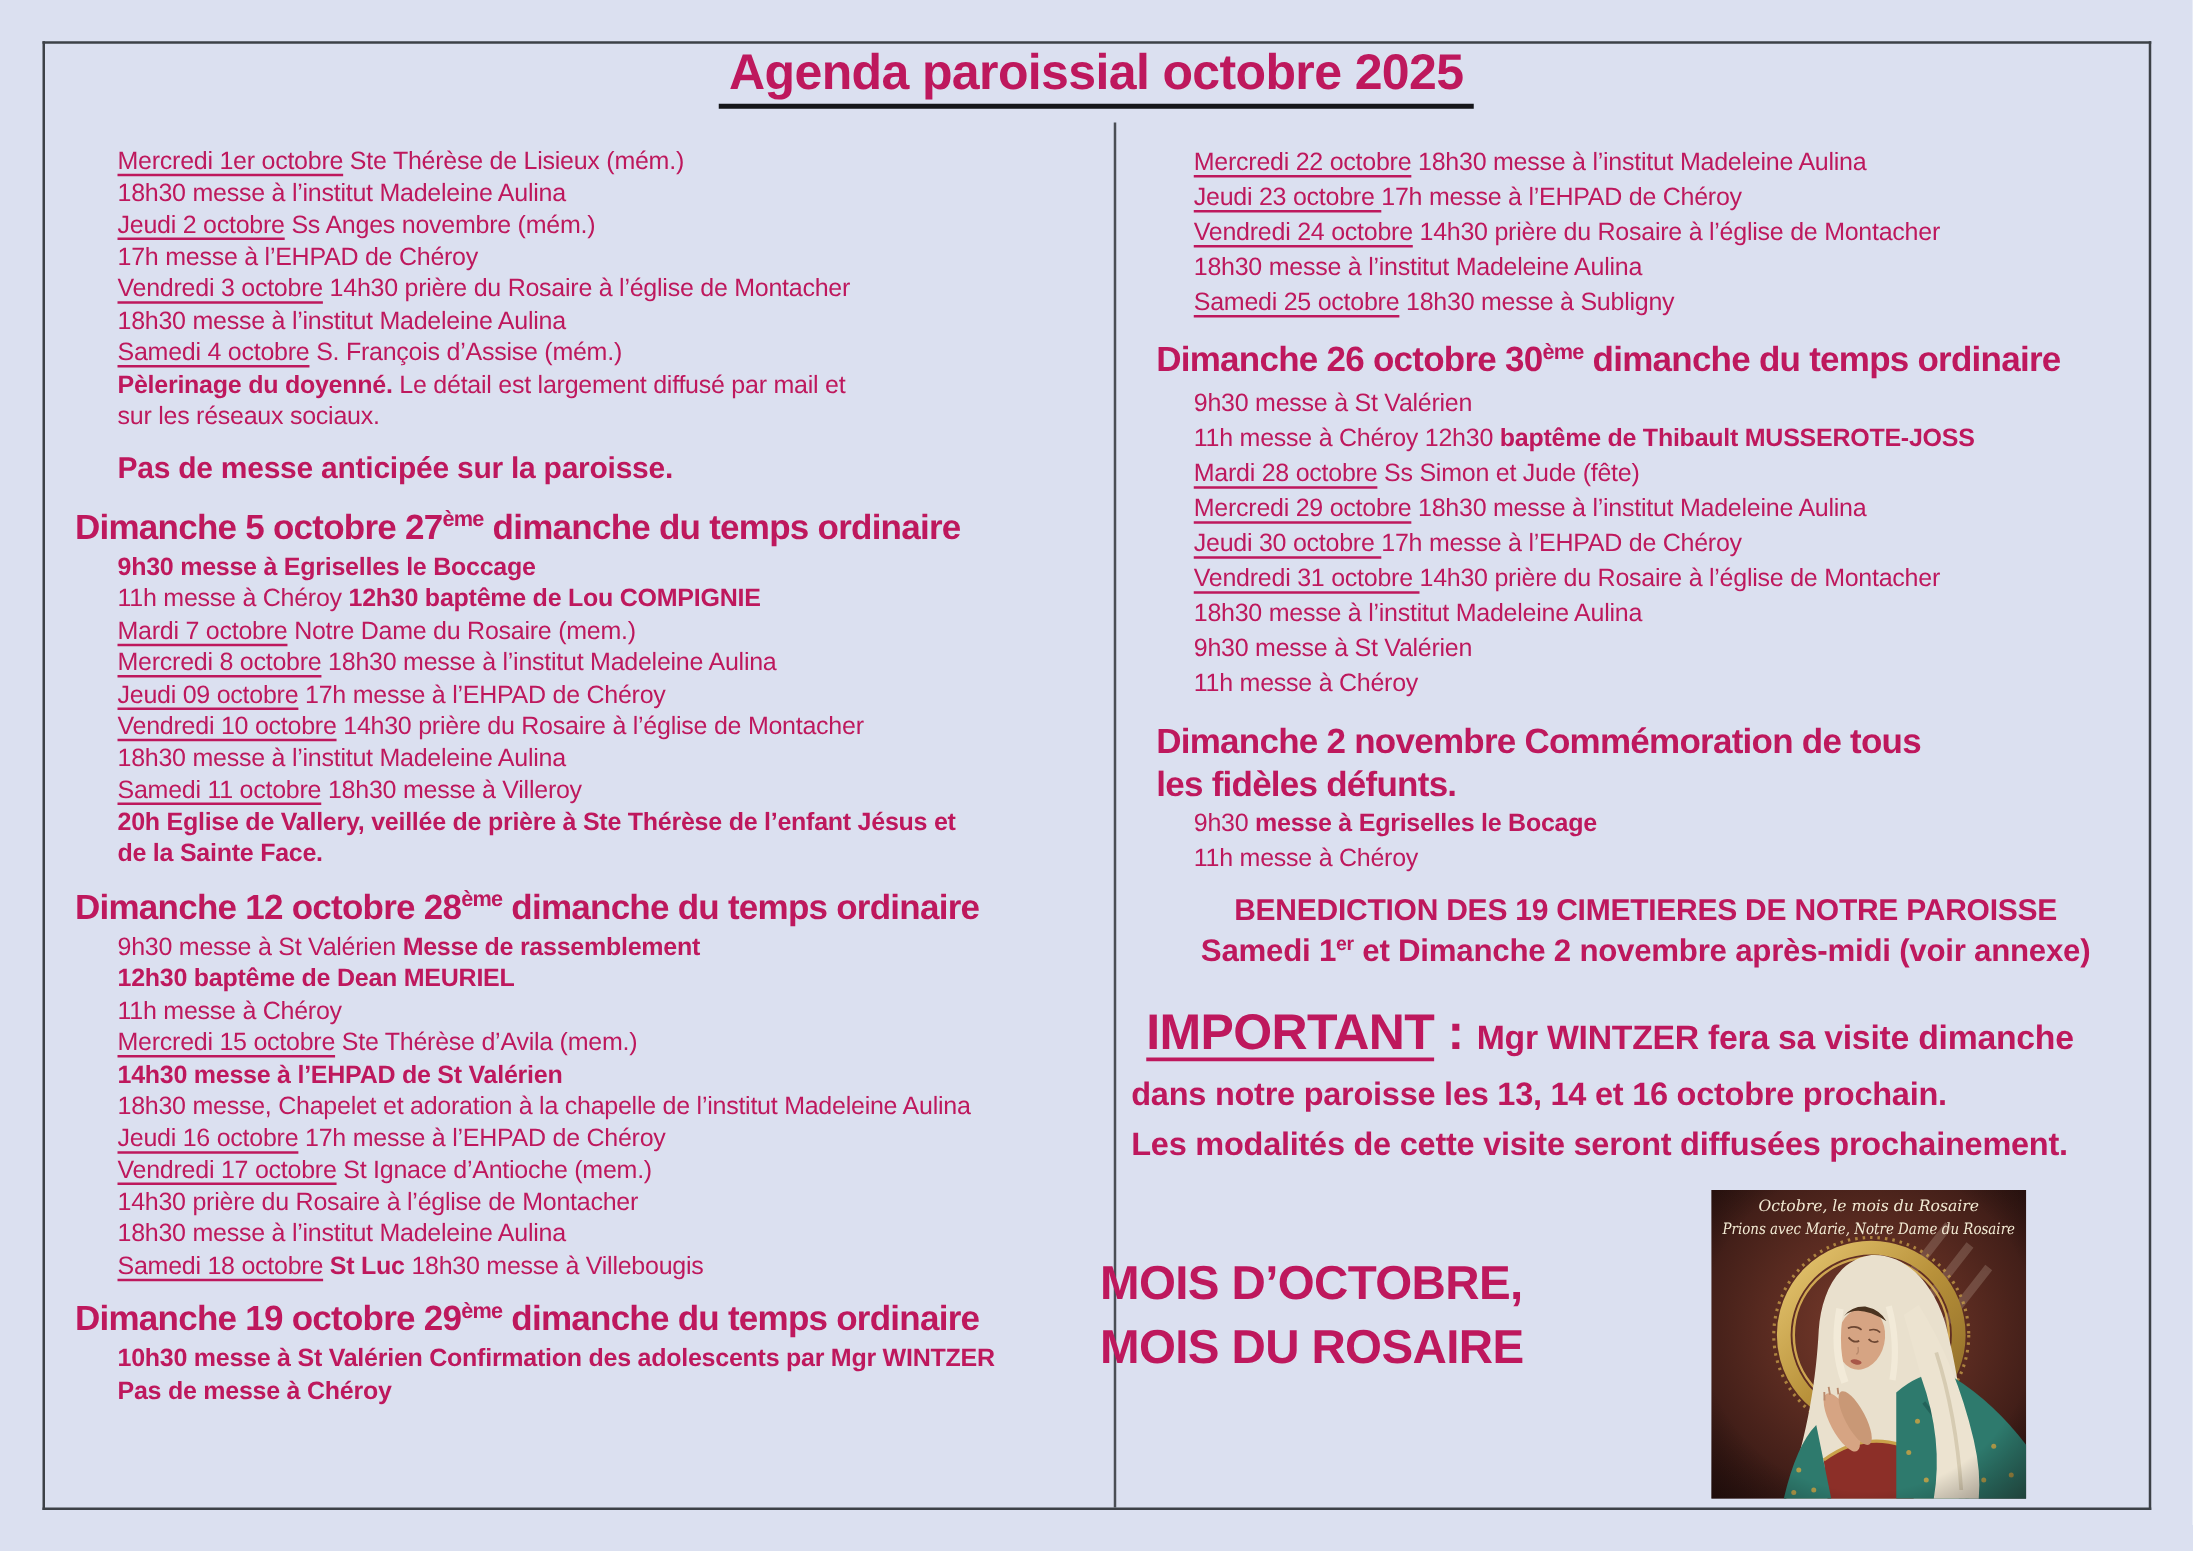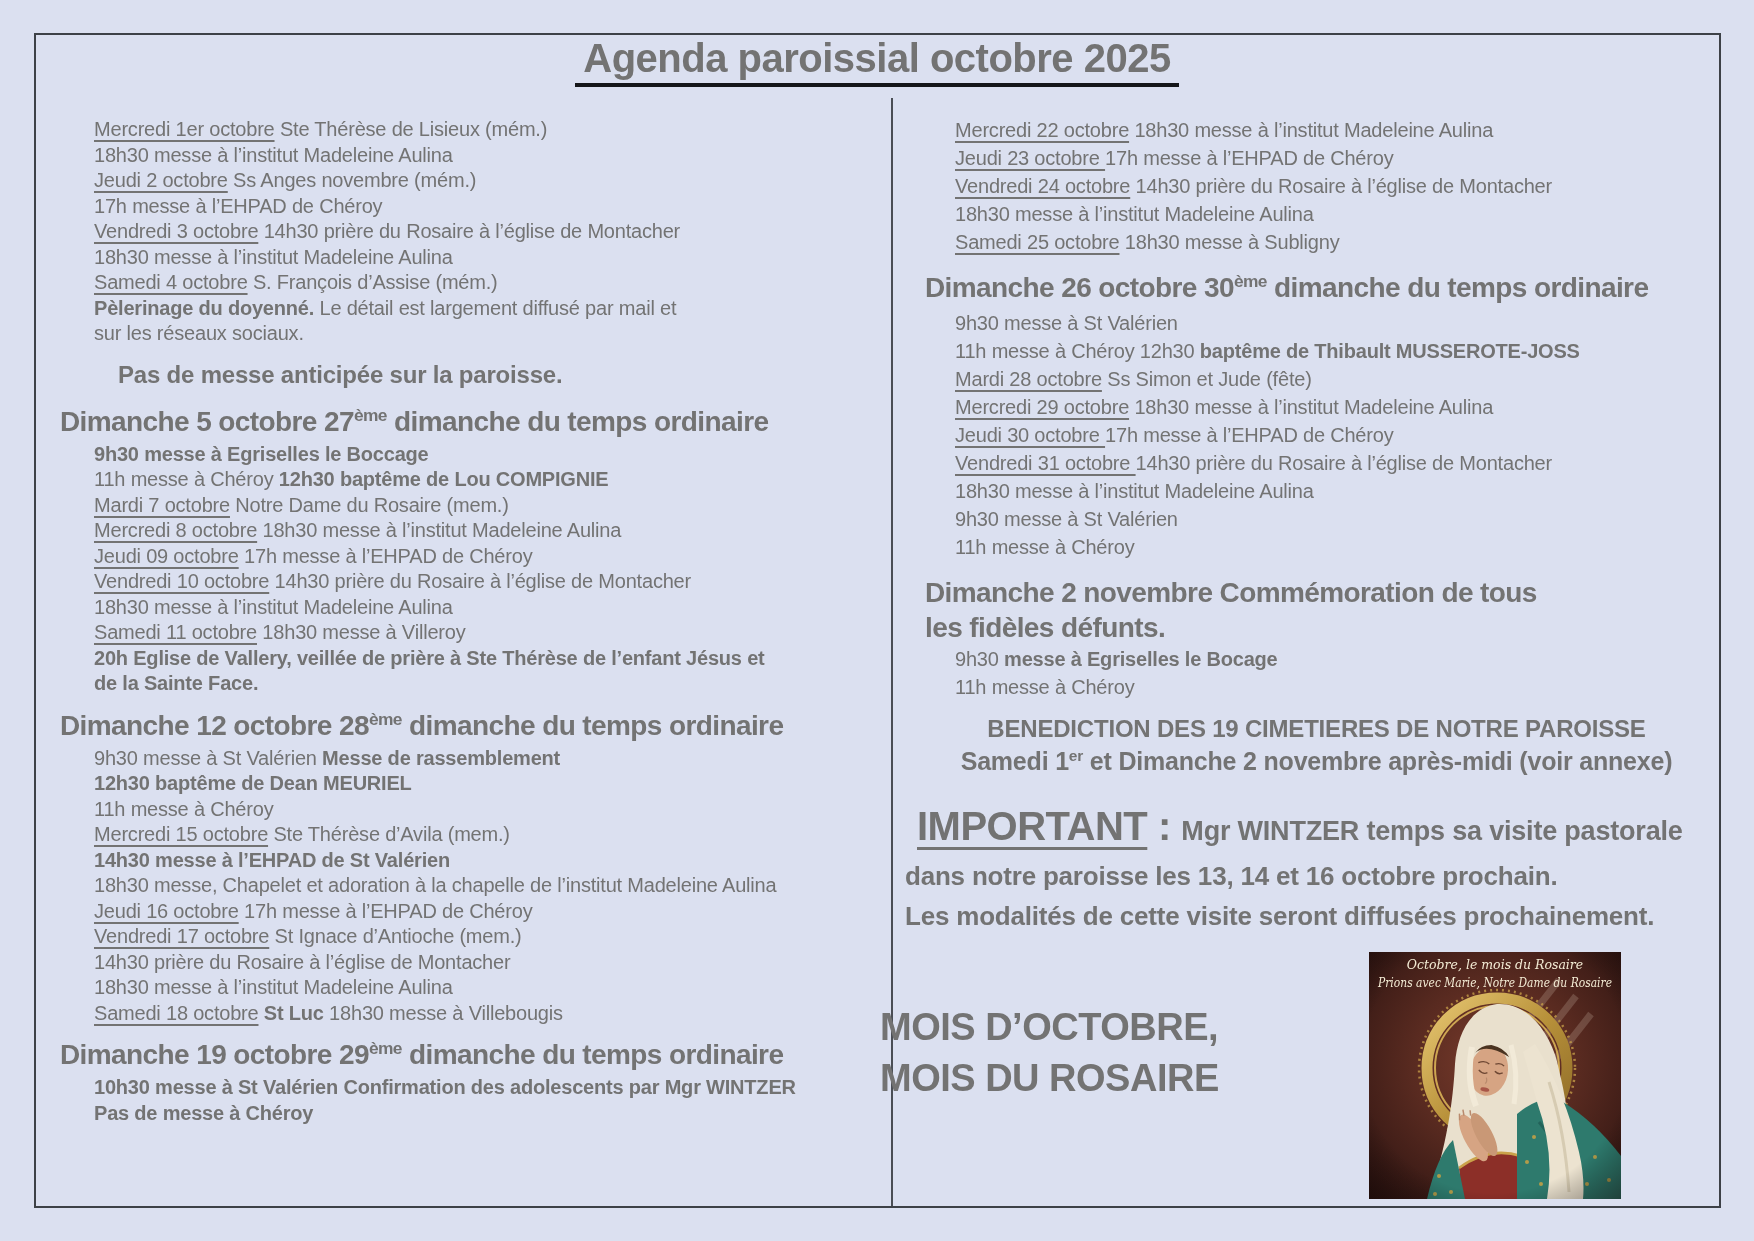--- a/index.html
+++ b/index.html
@@ -1,21 +1,21 @@
 <!DOCTYPE html>
 <html><head>
 <meta charset="utf-8">
 <style>
   html,body{margin:0;padding:0;}
   .page{
     position:relative;
     width:1754px;height:1241px;
     background:#dbe0f0;
     font-family:"Liberation Sans",sans-serif;
-    color:#737373;
+    color:#be185d;
     overflow:hidden;
   }
   
   .b-line{position:absolute;background:#3d4147;}
   .b-top{left:34px;top:33px;width:1687px;height:2px;}
   .b-bottom{left:34px;top:1206px;width:1687px;height:2px;}
   .b-left{left:34px;top:33px;width:2px;height:1175px;}
   .b-right{left:1719px;top:33px;width:2px;height:1175px;}
   .divider{position:absolute;left:891px;top:98px;width:2px;height:1108px;background:#4a4e55;}
 
@@ -25,21 +25,21 @@
     border-bottom:4px solid #15161a;padding:0 8px 2px;letter-spacing:-0.5px;
   }
 
   .col{position:absolute;}
   .col-left{left:34px;top:117px;width:856px;}
   .col-right{left:905px;top:116px;width:823px;}
 
   .line{white-space:nowrap;letter-spacing:-0.2px;}
   .col-left .item{font-size:20px;line-height:25.5px;padding-left:60px;}
   .col-right .item{font-size:20px;line-height:28px;padding-left:50px;}
-  .notice{font-size:24px;line-height:36px;padding-left:84px;margin-top:10px;}
+  .notice{font-size:24px;line-height:36px;padding-left:60px;margin-top:10px;}
   .col-left .heading{font-size:28px;line-height:34px;padding-left:26px;margin-top:12px;letter-spacing:-0.6px;}
   .col-right .heading{font-size:28px;line-height:36px;padding-left:20px;margin-top:14px;letter-spacing:-0.6px;}
   .col-right .heading-cont{font-size:28px;line-height:34px;padding-left:20px;letter-spacing:-0.6px;}
   .col-right .heading2{font-size:28px;line-height:36px;padding-left:20px;margin-top:6px;letter-spacing:-0.6px;}
   .center{font-size:24px;line-height:32px;margin-top:12px;text-align:center;}
   .center2{font-size:25px;line-height:32px;text-align:center;}
   .important{font-size:27px;line-height:50px;margin-top:20px;padding-left:12px;}
   .important-cont{font-size:26px;line-height:40px;}
 
   .seg-b{font-weight:700;}
@@ -121,21 +121,21 @@
       <div class="line item"><span class="seg seg-u">Vendredi 31 octobre </span><span class="seg">14h30 prière du Rosaire à l’église de Montacher</span></div>
       <div class="line item"><span class="seg">18h30 messe à l’institut Madeleine Aulina</span></div>
       <div class="line item"><span class="seg">9h30 messe à St Valérien</span></div>
       <div class="line item"><span class="seg">11h messe à Chéroy</span></div>
       <div class="line heading"><span class="seg seg-b">Dimanche 2 novembre Commémoration de tous</span></div>
       <div class="line heading-cont"><span class="seg seg-b">les fidèles défunts.</span></div>
       <div class="line item"><span class="seg">9h30 </span><span class="seg seg-b">messe à Egriselles le Bocage</span></div>
       <div class="line item"><span class="seg">11h messe à Chéroy</span></div>
       <div class="line center"><span class="seg seg-b">BENEDICTION DES 19 CIMETIERES DE NOTRE PAROISSE</span></div>
       <div class="line center2"><span class="seg seg-b">Samedi 1</span><span class="seg seg-b seg-sup">er</span><span class="seg seg-b"> et Dimanche 2 novembre après-midi (voir annexe)</span></div>
-      <div class="line important"><span class="seg seg-b seg-u seg-xl">IMPORTANT</span><span class="seg seg-b seg-xl"> : </span><span class="seg seg-b">Mgr WINTZER temps sa visite pastorale</span></div>
+      <div class="line important"><span class="seg seg-b seg-u seg-xl">IMPORTANT</span><span class="seg seg-b seg-xl"> : </span><span class="seg seg-b">Mgr WINTZER fera sa visite dimanche</span></div>
       <div class="line important-cont"><span class="seg seg-b">dans notre paroisse les 13, 14 et 16 octobre prochain.</span></div>
       <div class="line important-cont"><span class="seg seg-b">Les modalités de cette visite seront diffusées prochainement.</span></div>
     </div>
 
   <div class="rosary">
     <div class="rosary-line">MOIS D’OCTOBRE,</div>
     <div class="rosary-line">MOIS DU ROSAIRE</div>
   </div>
 
   <svg class="mary" viewBox="0 0 252 247">

